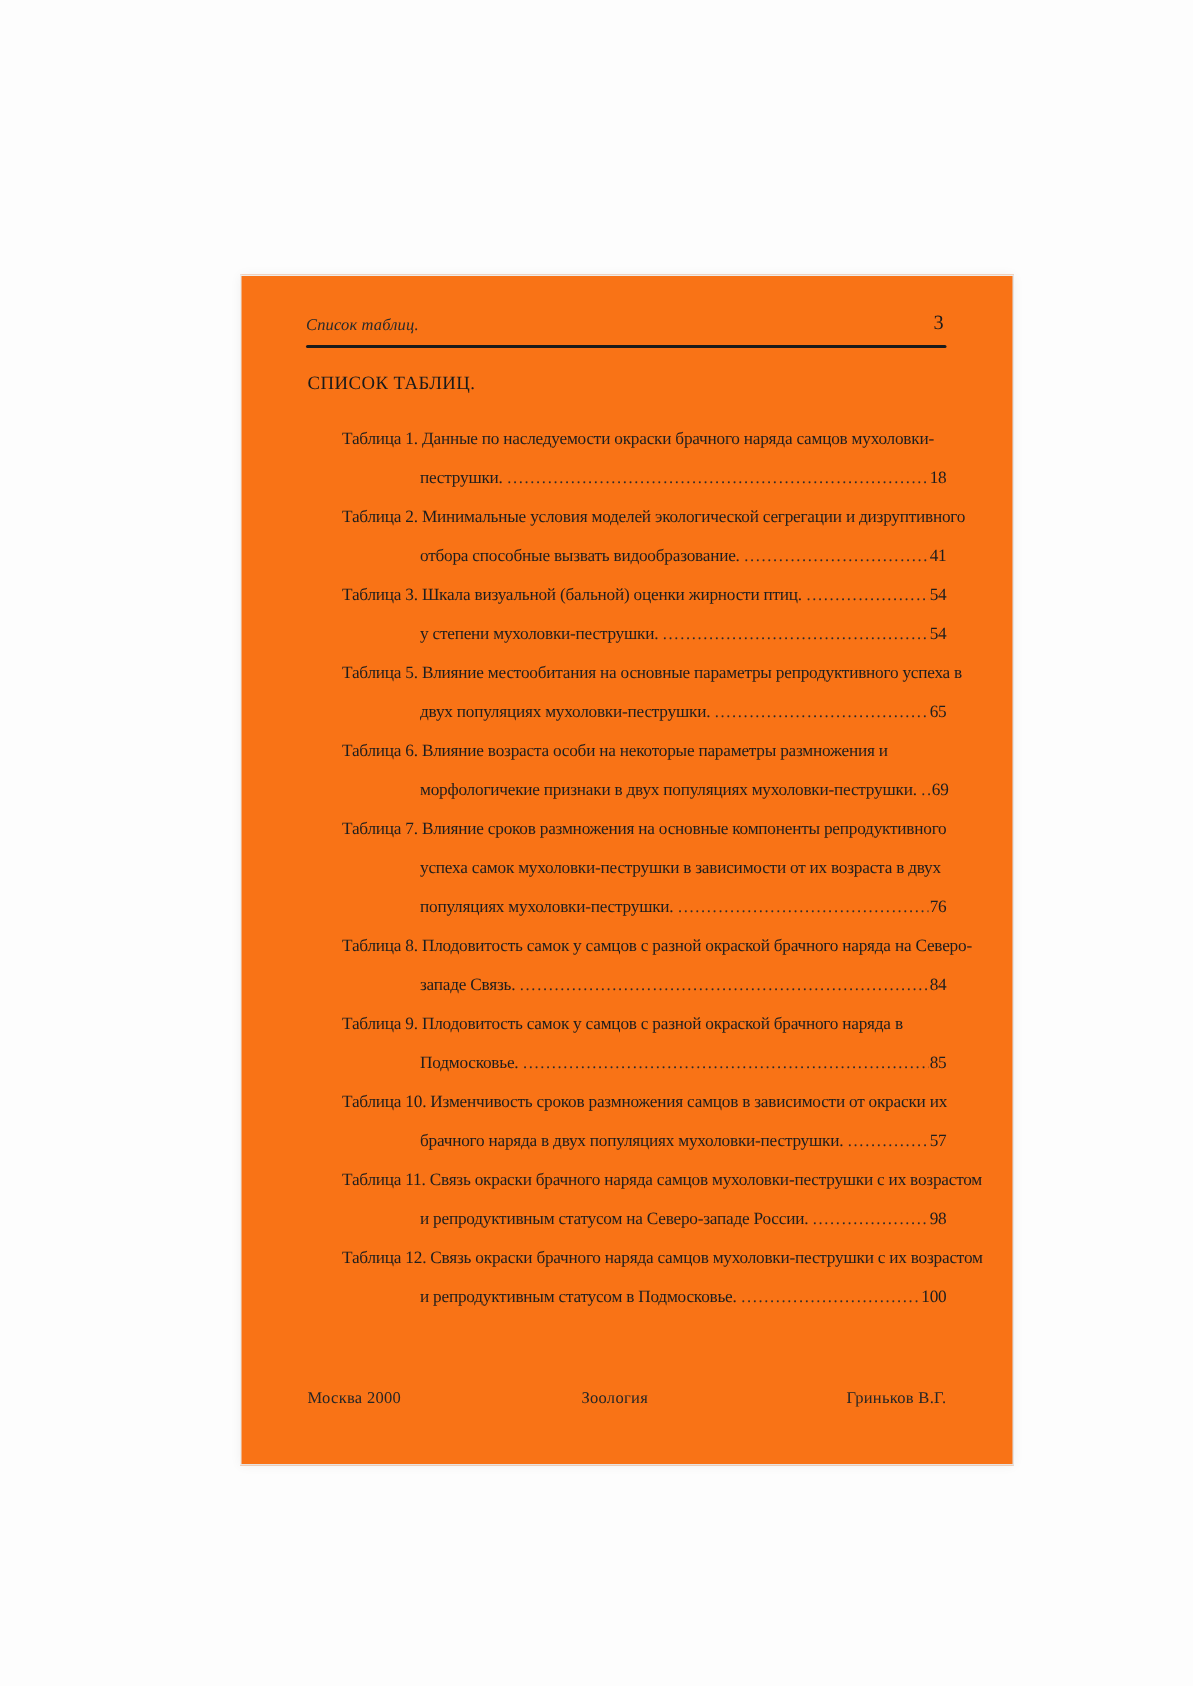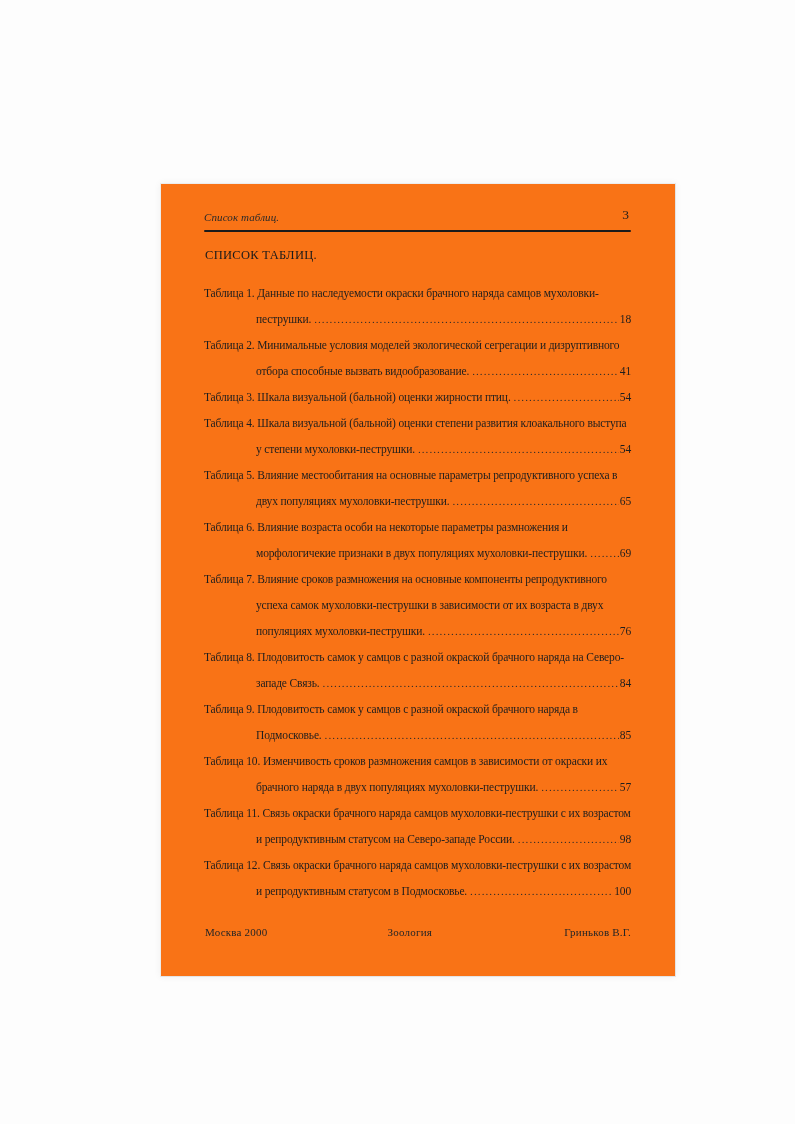--- a/index.html
+++ b/index.html
@@ -59,20 +59,21 @@
     position: absolute; top: 96px; left: 0; right: 0;
   }
   .toc-line {
     display: flex;
     align-items: baseline;
     height: 26px;
     line-height: 26px;
     font-size: 11.5px;
     letter-spacing: -0.15px;
     white-space: nowrap;
+    margin-left: 24px;
   }
   .toc-line.indent { padding-left: 52px; }
   .toc-text { flex: 0 0 auto; }
   .leader {
     flex: 1 1 auto;
     min-width: 6px;
     overflow: hidden;
     white-space: nowrap;
     margin: 0 1px 0 3px;
     font-size: 11px;
@@ -125,24 +126,20 @@
           <div class="toc-line indent">
     <span class="toc-text">отбора способные вызвать видообразование.</span>
     <span class="leader"></span>
     <span class="toc-page">41</span>
   </div>
           <div class="toc-line">
     <span class="toc-text">Таблица 3. Шкала визуальной (бальной) оценки жирности птиц.</span>
     <span class="leader"></span>
     <span class="toc-page">54</span>
   </div>
-          <div class="toc-line no-page">
-    <span class="toc-text">Таблица 4. Шкала визуальной (бальной) оценки степени развития клоакального выступа</span>
-
-  </div>
           <div class="toc-line indent">
     <span class="toc-text">у степени мухоловки-пеструшки.</span>
     <span class="leader"></span>
     <span class="toc-page">54</span>
   </div>
           <div class="toc-line no-page">
     <span class="toc-text">Таблица 5. Влияние местообитания на основные параметры репродуктивного успеха в</span>
 
   </div>
           <div class="toc-line indent">

